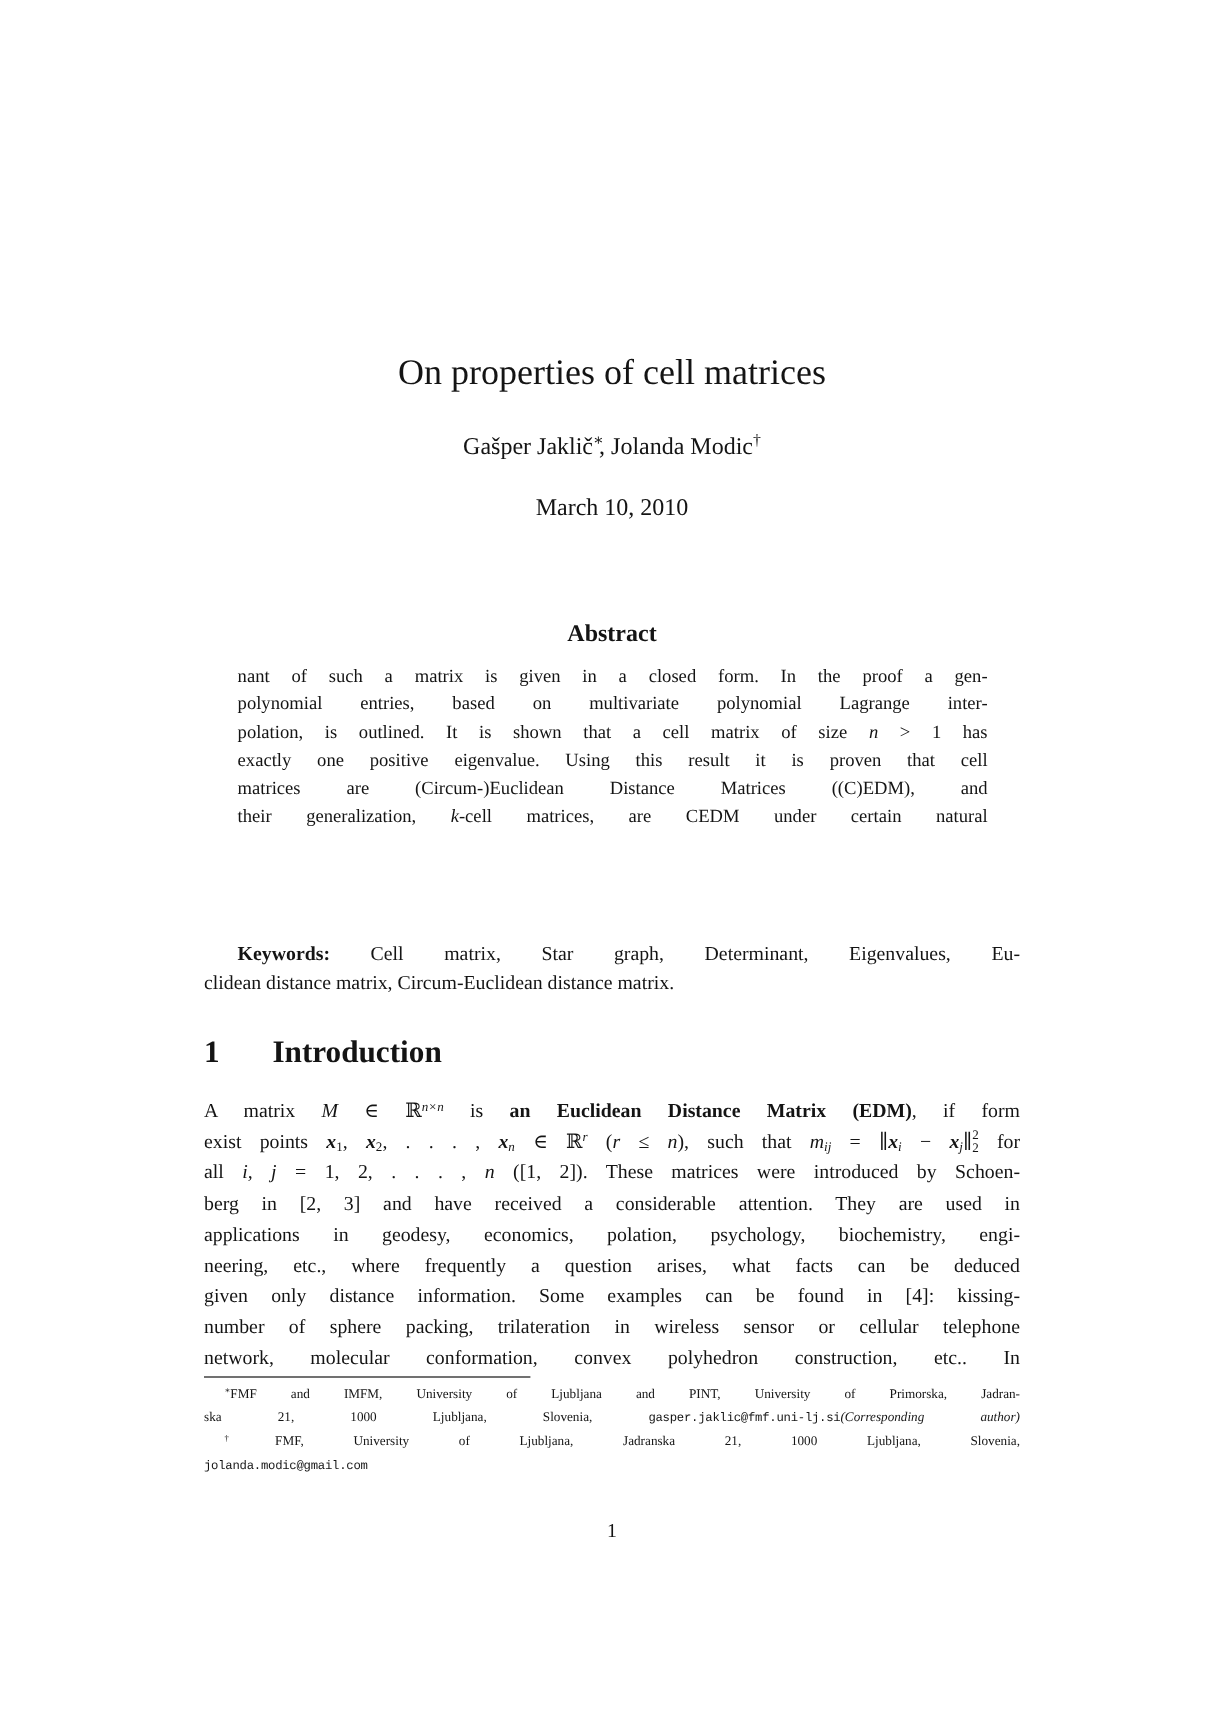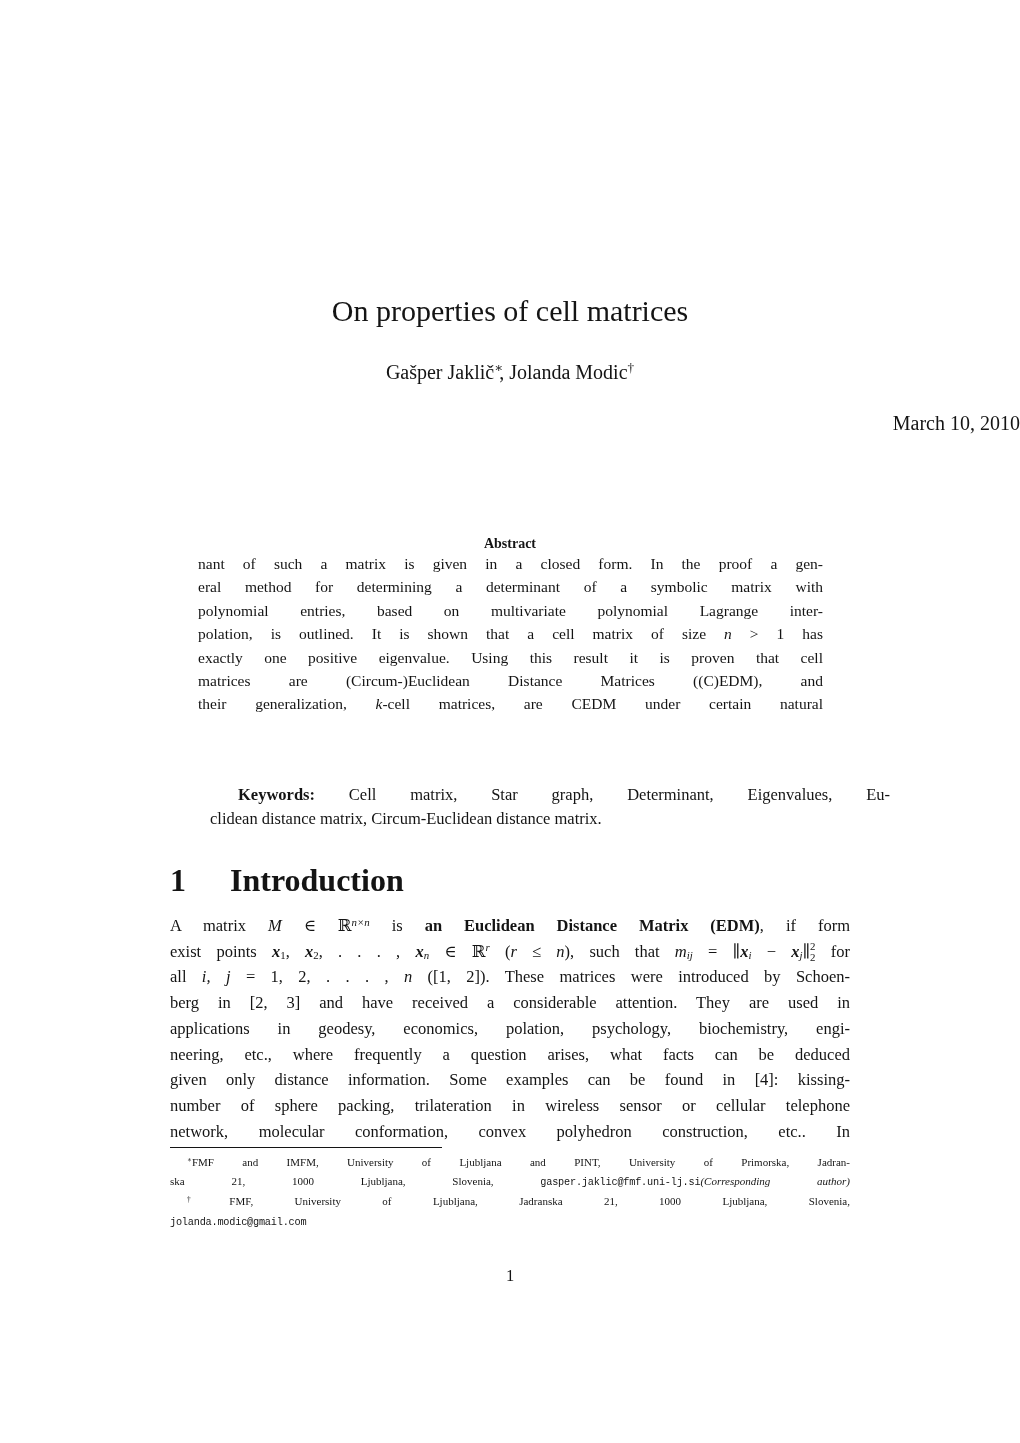--- a/index.html
+++ b/index.html
@@ -7,25 +7,25 @@
     position:relative;
     width:1020px;height:1443px;
     background:#ffffff;
     color:#141414;
     font-family:"Liberation Serif","DejaVu Serif","DejaVu Sans",serif;
     overflow:hidden;
   }
   .centered{position:absolute;left:0;width:100%;text-align:center;}
   .title{top:293px;font-size:30px;line-height:1.2;}
   .authors{top:360px;font-size:20px;line-height:1.2;}
-  .date{top:411px;font-size:20px;line-height:1.2;text-align:right;}
-  .abs-head{top:536px;font-size:14px;font-weight:bold;}
+  .date{top:411px;font-size:20px;line-height:1.2;}
+  .abs-head{top:517px;font-size:20px;font-weight:bold;}
   .abs-body{position:absolute;top:552px;left:198px;width:625px;font-size:15.5px;line-height:23.4px;}
-  .kw{position:absolute;top:783px;left:170px;width:680px;font-size:16.5px;line-height:23.6px;margin-left:40px;}
-  .sec{position:absolute;top:861px;left:170px;font-size:32px;font-weight:bold;line-height:1.2;text-align:center;}
+  .kw{position:absolute;top:783px;left:170px;width:680px;font-size:16.5px;line-height:23.6px;}
+  .sec{position:absolute;top:861px;left:170px;font-size:26px;font-weight:bold;line-height:1.2;text-align:center;}
   .sec-num{margin-right:44px;}
   .intro{position:absolute;top:913px;left:170px;width:680px;font-size:16.5px;line-height:25.7px;}
   .fnrule{position:absolute;top:1147px;left:170px;width:272px;height:0;border-top:1.4px solid #141414;}
   .fns{position:absolute;top:1153px;left:170px;width:680px;font-size:11px;line-height:19.2px;}
   .pageno{top:1266px;font-size:16.5px;}
 
   .line{text-align:justify;}
   .line.just{text-align-last:justify;-moz-text-align-last:justify;}
   .line.ind{text-indent:28px;}
   .abs-body .line.ind{text-indent:30px;}
@@ -48,21 +48,20 @@
 <body>
 
 <div class="page">
   <div class="centered title">On properties of cell matrices</div>
   <div class="centered authors"><span>Gašper Jaklič</span><span class="sup tuck">∗</span><span>, Jolanda Modic</span><span class="sup">†</span></div>
   <div class="centered date">March 10, 2010</div>
 
   <div class="centered abs-head">Abstract</div>
   <div class="abs-body">
       <div class="line just"><span>nant of such a matrix is given in a closed form. In the proof a gen-</span></div>
-      <div class="line just"><span>eral method for determining a determinant of a symbolic matrix with</span></div>
       <div class="line just"><span>polynomial entries, based on multivariate polynomial Lagrange inter-</span></div>
       <div class="line just"><span>polation, is outlined. It is shown that a cell matrix of size </span><span class="i">n</span><span> &gt; 1 has</span></div>
       <div class="line just"><span>exactly one positive eigenvalue. Using this result it is proven that cell</span></div>
       <div class="line just"><span>matrices are (Circum-)Euclidean Distance Matrices ((C)EDM), and</span></div>
       <div class="line just"><span>their generalization, </span><span class="i">k</span><span>-cell matrices, are CEDM under certain natural</span></div>
     </div>
 
   <div class="kw">
       <div class="line just ind"><span class="b">Keywords:</span><span> Cell matrix, Star graph, Determinant, Eigenvalues, Eu-</span></div>
       <div class="line"><span>clidean distance matrix, Circum-Euclidean distance matrix.</span></div>

